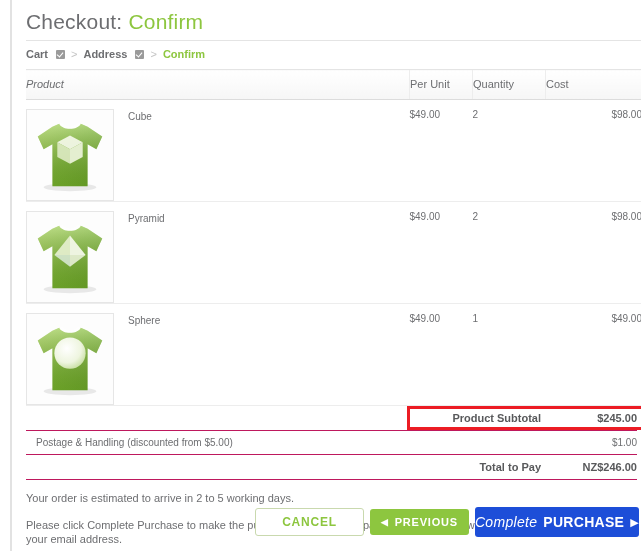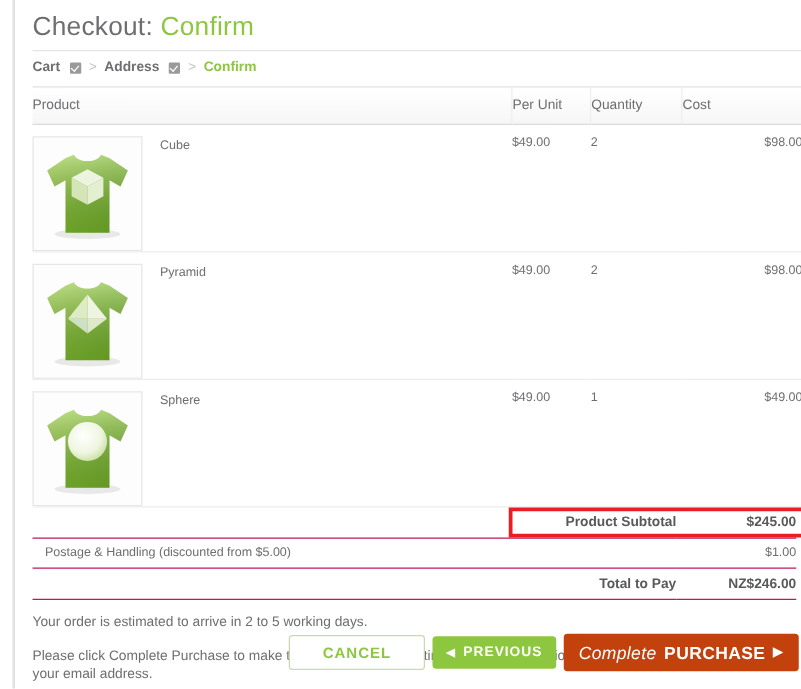--- a/index.html
+++ b/index.html
@@ -96,21 +96,21 @@
   table.items thead th {
     font-size: 11px;
     font-weight: normal;
     color: #6d6e71;
     text-align: left;
     padding: 8px 0 9px 0;
     border-top: 1px solid #e4e4e4;
     border-bottom: 1px solid #dcdcdc;
     background: linear-gradient(#ffffff, #f6f6f6);
   }
-  th.col-product { width: 383px; padding-left: 0; }
+  th.col-product { width: 383px; padding-left: 0; font-style: italic; }
   th.col-perunit { width: 62px; text-align: left; border-left: 1px solid #ededed; padding-left: 8px;}
   th.col-qty     { width: 72px; text-align: left; border-left: 1px solid #ededed; padding-left: 8px;}
   th.col-cost    { width: 96px; text-align: right; border-left: 1px solid #ededed; padding-right: 4px;}
 
   table.items tbody td {
     font-size: 10px;
     color: #6d6e71;
     vertical-align: top;
     padding: 9px 0 0 0;
     border-bottom: 1px solid #ededed;
@@ -227,24 +227,24 @@
   }
   .btn-prev {
     background: #8dc63f;
     color: #ffffff;
     font-size: 11px;
     font-weight: bold;
     letter-spacing: 0.8px;
     padding: 7px 11px;
   }
   .btn-complete {
-    background: #c2410c;
+    background: #1d4ed8;
     color: #ffffff;
     font-size: 14px;
-    padding: 7px 12px;
+    padding: 7px 0;
     letter-spacing: 0.3px;
   }
   .btn-complete .lead {
     font-style: italic;
     font-weight: normal;
   }
   .btn-complete .strong {
     font-weight: bold;
   }
   .arrow { font-size: 9px; line-height: 1; }

